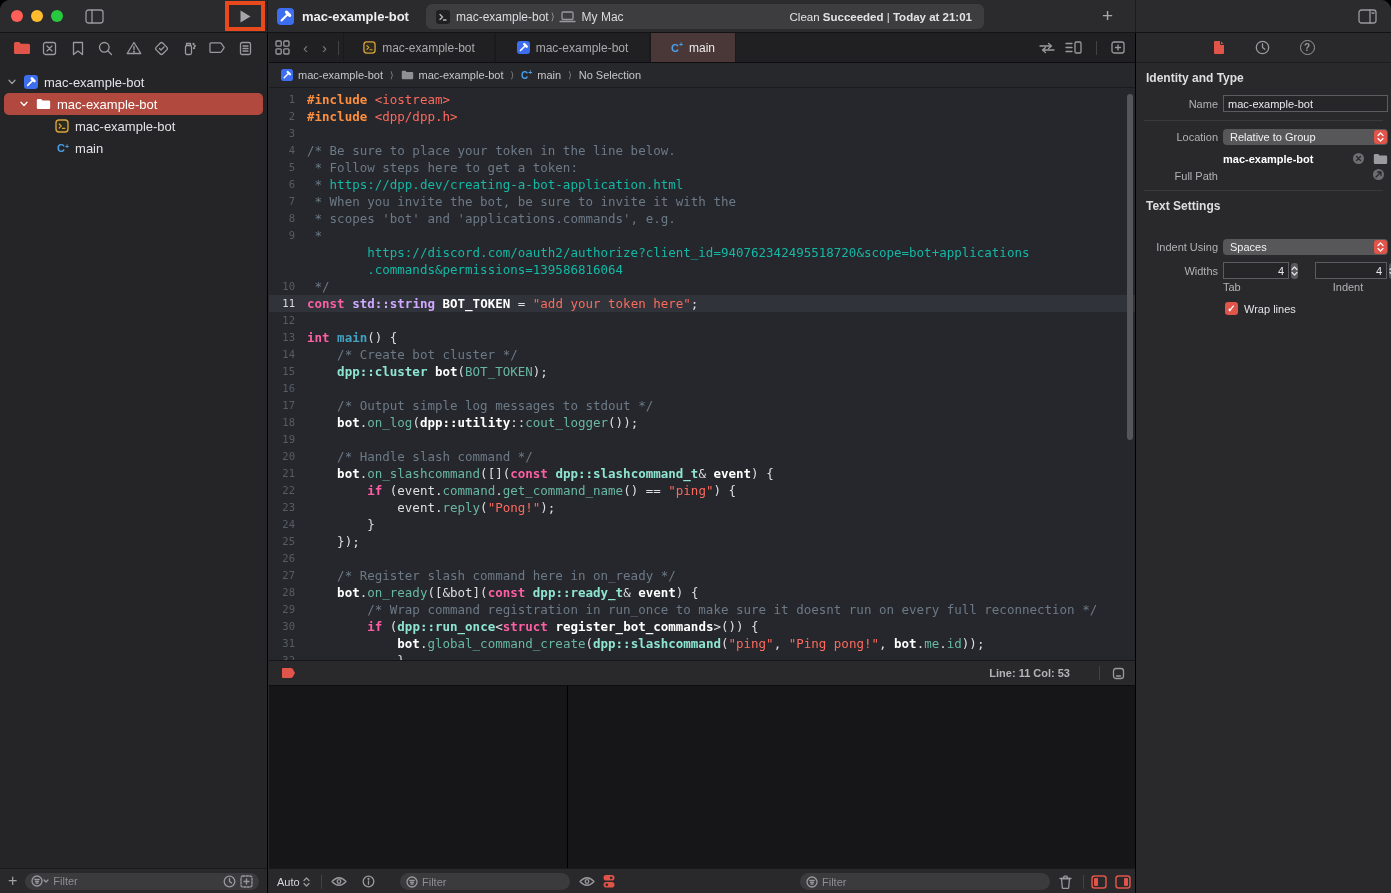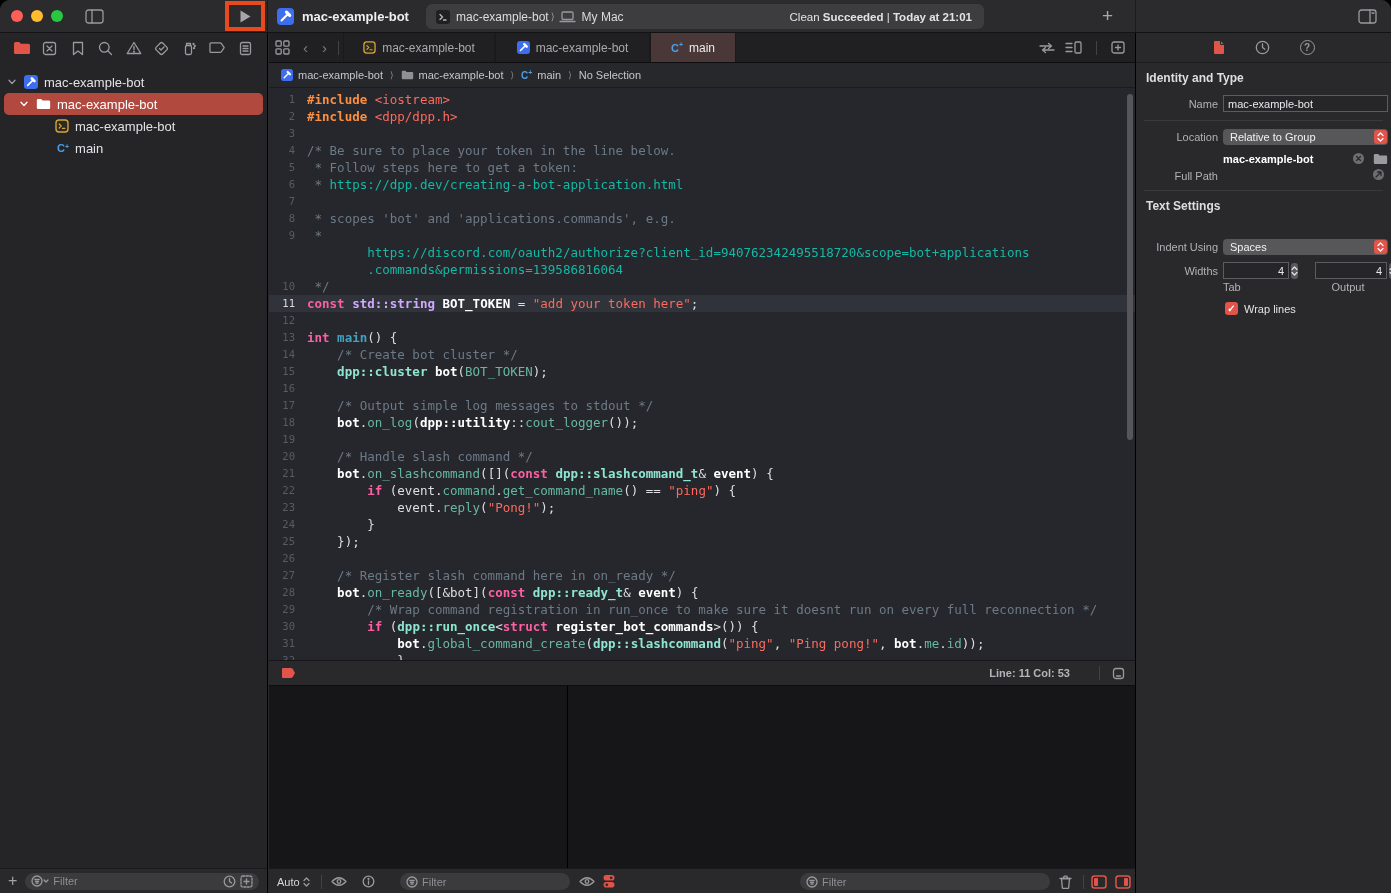--- a/index.html
+++ b/index.html
@@ -428,21 +428,21 @@
     </div>
 
     <div class="code">
       <div>
           <div class="code-row"><span class="gut">1</span><span><span class="tok-pre">#include </span><span class="tok-str">&lt;iostream&gt;</span></span></div>
           <div class="code-row"><span class="gut">2</span><span><span class="tok-pre">#include </span><span class="tok-str">&lt;dpp/dpp.h&gt;</span></span></div>
           <div class="code-row"><span class="gut">3</span><span></span></div>
           <div class="code-row"><span class="gut">4</span><span><span class="tok-com">/* Be sure to place your token in the line below.</span></span></div>
           <div class="code-row"><span class="gut">5</span><span><span class="tok-com"> * Follow steps here to get a token:</span></span></div>
           <div class="code-row"><span class="gut">6</span><span><span class="tok-com"> * </span><span class="tok-url">https://dpp.dev/creating-a-bot-application.html</span></span></div>
-          <div class="code-row"><span class="gut">7</span></div>
+          <div class="code-row"><span class="gut">7</span><span><span class="tok-com"> * When you invite the bot, be sure to invite it with the</span></span></div>
           <div class="code-row"><span class="gut">8</span><span><span class="tok-com"> * scopes 'bot' and 'applications.commands', e.g.</span></span></div>
           <div class="code-row"><span class="gut">9</span><span><span class="tok-com"> *</span></span></div>
           <div class="code-row"><span class="gut"></span><span><span class="tok-plain">        </span><span class="tok-url">https://discord.com/oauth2/authorize?client_id=940762342495518720&amp;scope=bot+applications</span></span></div>
           <div class="code-row"><span class="gut"></span><span><span class="tok-plain">        </span><span class="tok-url">.commands&amp;permissions=139586816064</span></span></div>
           <div class="code-row"><span class="gut">10</span><span><span class="tok-com"> */</span></span></div>
           <div class="code-row cur"><span class="gut">11</span><span><span class="tok-kw">const</span><span class="tok-plain"> </span><span class="tok-sys">std::string</span><span class="tok-plain"> </span><span class="tok-bold">BOT_TOKEN</span><span class="tok-plain"> = </span><span class="tok-str">"add your token here"</span><span class="tok-plain">;</span></span></div>
           <div class="code-row"><span class="gut">12</span><span></span></div>
           <div class="code-row"><span class="gut">13</span><span><span class="tok-kw">int</span><span class="tok-plain"> </span><span class="tok-decl">main</span><span class="tok-plain">() {</span></span></div>
           <div class="code-row"><span class="gut">14</span><span><span class="tok-com">    /* Create bot cluster */</span></span></div>
           <div class="code-row"><span class="gut">15</span><span><span class="tok-plain">    </span><span class="tok-typ">dpp::cluster</span><span class="tok-plain"> </span><span class="tok-bold">bot</span><span class="tok-plain">(</span><span class="tok-mem">BOT_TOKEN</span><span class="tok-plain">);</span></span></div>
@@ -680,21 +680,21 @@
       </span>
       <span class="stepper">
         <svg width="7" height="10" viewBox="0 0 7 10">
             <path d="M1 3.5 L3.5 1 L6 3.5 M1 6.5 L3.5 9 L6 6.5" stroke="#e4e4e8" stroke-width="1.2" fill="none" stroke-linecap="round" stroke-linejoin="round"></path>
           </svg>
       </span>
     </div>
 
     <div class="widths-caps">
       <span class="cap-tab">Tab</span>
-      <span class="cap-ind">Output</span>
+      <span class="cap-ind">Indent</span>
     </div>
 
     <div class="wrap-row">
       <span class="checkbox">✓</span>
       <span>Wrap lines</span>
     </div>
   </div>
 
 </div>
 

